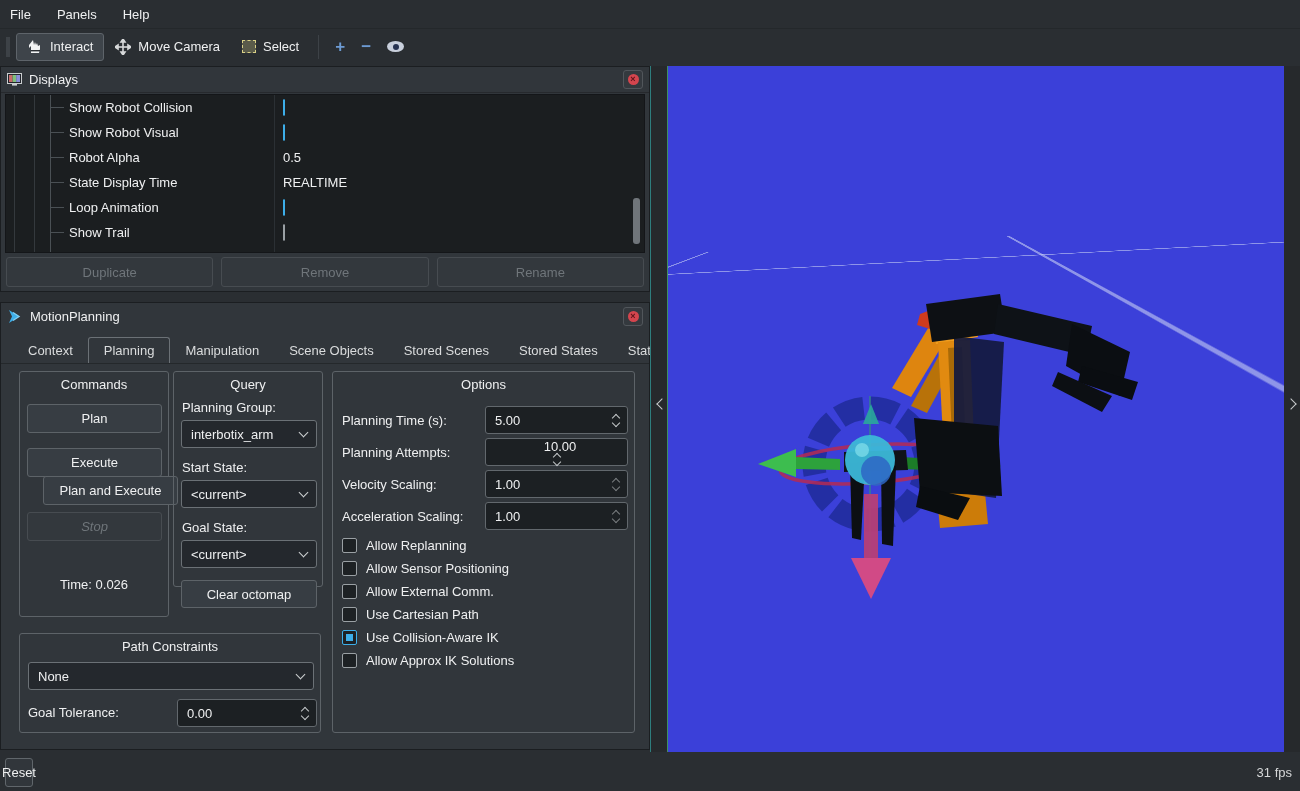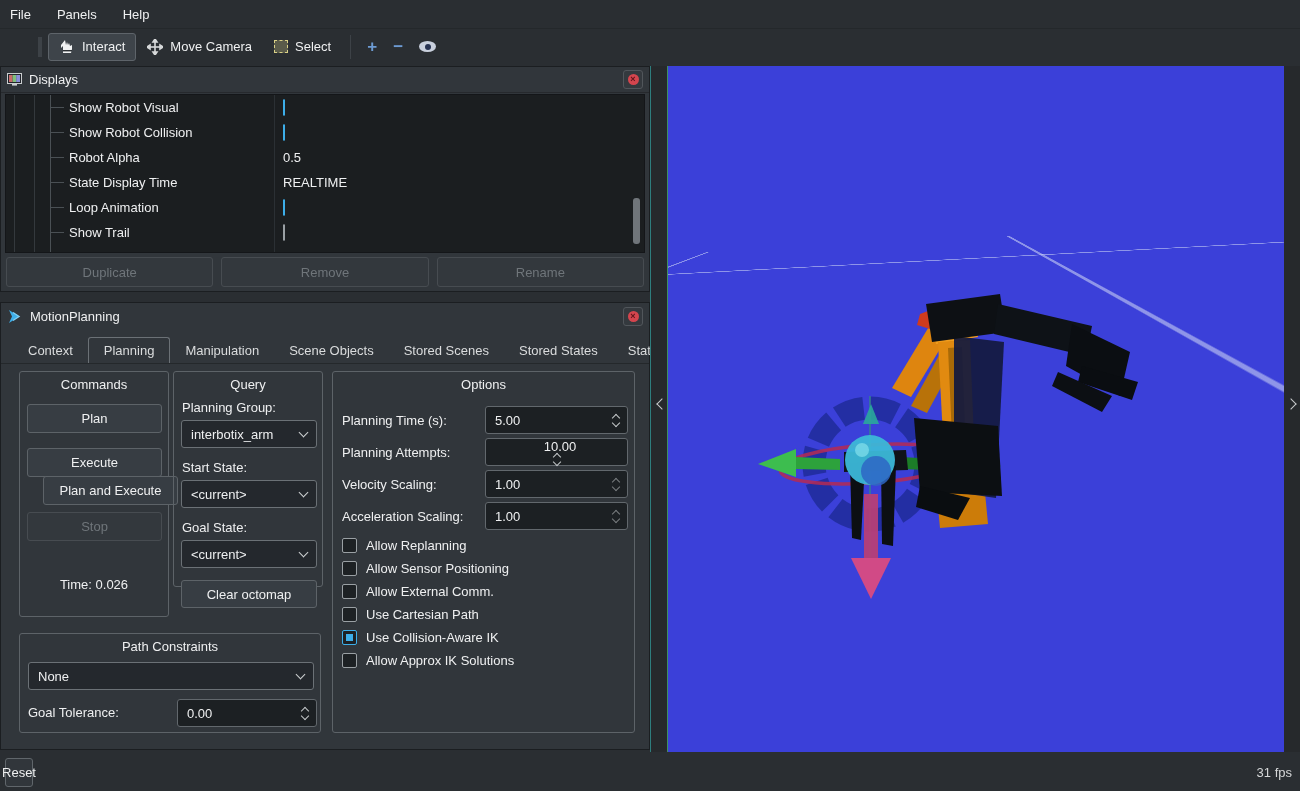--- a/index.html
+++ b/index.html
@@ -8,21 +8,21 @@
     font-family: "Liberation Sans", "DejaVu Sans", sans-serif;
     font-size: 13px; color:#eff0f1; background:#2a2e32;
     position:relative; overflow:hidden; -webkit-user-select:none; user-select:none;
   }
 
   
   .menubar { position:absolute; left:0; top:0; width:1300px; height:28px; background:#2a2e32; display:flex; align-items:center; padding-left:10px; gap:0; }
   .menubar .mitem { padding:0 14px 0 0; margin-right:12px; cursor:default; }
 
   
-  .toolbar { position:absolute; left:0; top:28px; width:1300px; height:36px; background:#2a2e32; border-top:1px solid #24282b; display:flex; align-items:center;padding-left:32px; }
+  .toolbar { position:absolute; left:0; top:28px; width:1300px; height:36px; background:#2a2e32; border-top:1px solid #24282b; display:flex; align-items:center; }
   .tgrip { width:4px; height:20px; margin-left:6px; margin-right:6px; border-left:2px solid #3d4247; border-right:2px solid #3d4247; }
   .tool { display:flex; align-items:center; gap:7px; height:28px; padding:0 10px; border-radius:3px; border:1px solid transparent; }
   .tool.active { background:#3e444a; border-color:#5c6artifact; border-color:#5e646a; }
   .tsep { width:1px; height:24px; background:#3d4247; margin:0 8px; }
   .zoomglyph { color:#6d9bd3; font-size:17px; font-weight:bold; width:26px; text-align:center; }
   .eye { width:17px; height:11px; background:#c9d0dd; border-radius:50%; position:relative; margin:0 8px; }
   .eye::after { content:""; position:absolute; left:5.5px; top:2.5px; width:6px; height:6px; border-radius:50%; background:#273352; }
 
   
   .sel-ic { width:14px; height:13px; border:1.6px dashed #d9d187; background:rgba(217,209,135,.28); }
@@ -166,26 +166,26 @@
   </div>
 
   <div class="tree">
     <div class="guide" style="left:8px;"></div>
     <div class="guide" style="left:28px;"></div>
     <div class="tspine"></div>
     <div class="coldiv"></div>
 
     <div class="trow">
       <span class="tick"></span>
+      <span class="tlabel">Show Robot Collision</span>
+      <span class="tvalue"><span class="cb checked"></span></span>
+    </div>
+    <div class="trow">
+      <span class="tick"></span>
       <span class="tlabel">Show Robot Visual</span>
-      <span class="tvalue"><span class="cb checked"></span></span>
-    </div>
-    <div class="trow">
-      <span class="tick"></span>
-      <span class="tlabel">Show Robot Collision</span>
       <span class="tvalue"><span class="cb checked"></span></span>
     </div>
     <div class="trow">
       <span class="tick"></span>
       <span class="tlabel">Robot Alpha</span>
       <span class="tvalue">0.5</span>
     </div>
     <div class="trow">
       <span class="tick"></span>
       <span class="tlabel">State Display Time</span>
@@ -238,21 +238,21 @@
     <span class="tab">Stored States</span>
     <span class="tab">Status</span>
   </div>
   <div class="tabline"></div>
 
   <div class="group" style="left:18px; top:68px; width:150px; height:246px;">
     <div class="gtitle">Commands</div>
     <div class="btn" style="position:absolute; left:7px; top:32px; width:135px; height:29px;">Plan</div>
     <div class="btn" style="position:absolute; left:7px; top:76px; width:135px; height:29px;">Execute</div>
     <div class="btn" style="position:absolute; left:23px; top:104px; width:135px; height:29px;">Plan and Execute</div>
-    <div class="btn disabled" style="position:absolute; left:7px; top:140px; width:135px; height:29px;">Stop</div>
+    <div class="btn disabled" style="position:absolute; left:7px; top:140px; width:135px; height:29px;font-style:italic;">Stop</div>
     <div style="position:absolute; left:0; right:0; top:205px; text-align:center;">Time: 0.026</div>
   </div>
 
   <div class="group" style="left:172px; top:68px; width:150px; height:216px;">
     <div class="gtitle">Query</div>
     <div class="flabel" style="left:8px; top:28px;">Planning Group:</div>
     <div class="combo" style="left:7px; top:48px; width:136px; height:28px;">
       <span>interbotix_arm</span>
       <span class="chv-d"></span>
     </div>

